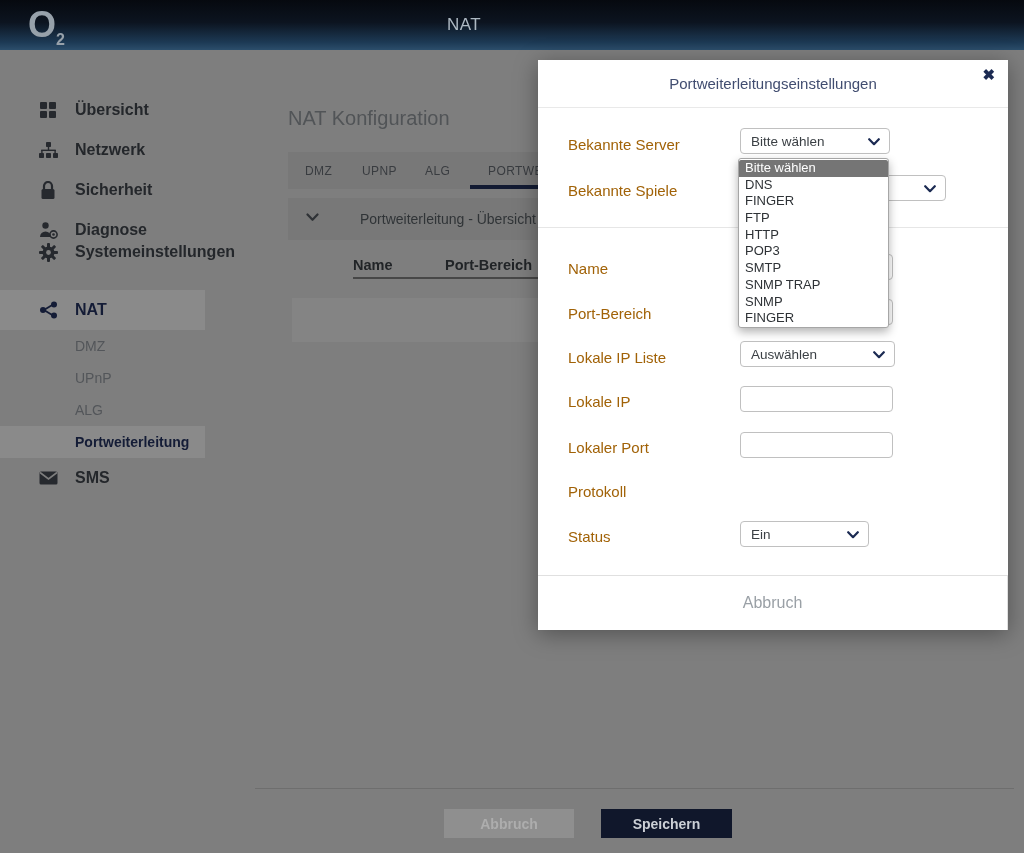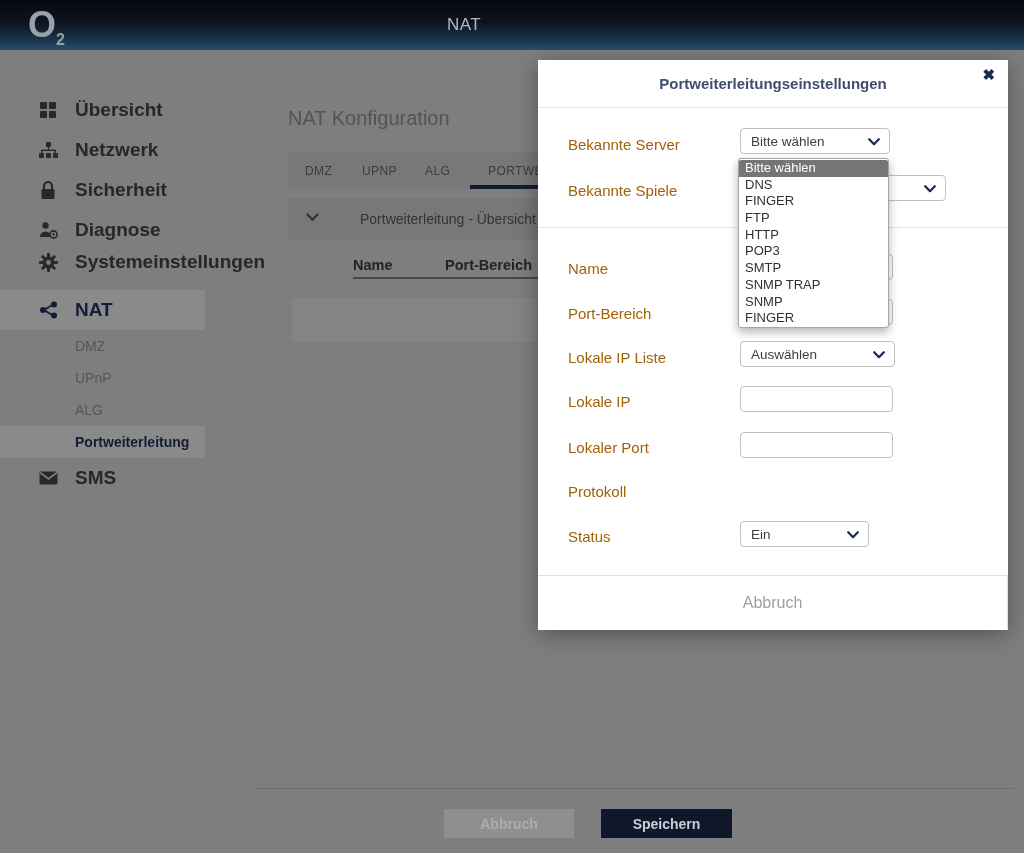--- a/index.html
+++ b/index.html
@@ -15,21 +15,21 @@
     position:absolute; left:0; top:0; width:1024px; height:50px;
     background:linear-gradient(180deg,#06090f 0%,#0c1420 45%,#1d3a55 85%,#2c4e6b 100%);
   }
   .logo { position:absolute; left:28px; top:2px; color:#97a1aa; font-weight:700; font-size:36px; line-height:46px; }
   .logo sub { font-size:16px; font-weight:700; }
   .header-title { position:absolute; left:447px; top:15px; color:#aeb9c3; font-size:17px; letter-spacing:.5px; }
 
   
   .side-row { position:absolute; left:0; width:205px; height:40px; display:flex; align-items:center; }
   .side-row .icon { position:absolute; left:38px; width:20px; height:20px; display:flex; align-items:center; justify-content:center; }
-  .side-row .lbl { position:absolute; left:75px; font-size:19px; font-weight:700; color:#24272b; }
+  .side-row .lbl { position:absolute; left:75px; font-size:16px; font-weight:700; color:#24272b; }
   .side-row.sel { background:#8a8a8a; }
   .side-row.sel .lbl { color:#141c36; }
   .sub-row { position:absolute; left:0; width:205px; height:32px; display:flex; align-items:center; }
   .sub-row .lbl { position:absolute; left:75px; font-size:14px; font-weight:400; color:#53565a; }
   .sub-row.sel { background:#8a8a8a; }
   .sub-row.sel .lbl { color:#141c36; font-weight:700; }
 
   
   .page-title { position:absolute; left:288px; top:107px; font-size:20px; color:#515457; }
   .tabbar { position:absolute; left:288px; top:152px; width:720px; height:37px; background:#787878; }
@@ -43,21 +43,21 @@
   .empty-row { position:absolute; left:292px; top:298px; width:716px; height:44px; background:#848484; }
   .bottom-rule { position:absolute; left:255px; top:788px; width:759px; height:1px; background:#6e6e6e; }
   .btn-cancel-page { position:absolute; left:444px; top:809px; width:130px; height:29px; background:#8f8f8f;
     color:#adadad; font-weight:700; font-size:14px; border:none; }
   .btn-save-page { position:absolute; left:601px; top:809px; width:131px; height:29px; background:#10172b;
     color:#ccd0d6; font-weight:700; font-size:14px; border:none; }
 
   
   .modal { position:absolute; left:538px; top:60px; width:470px; height:570px; background:#ffffff;
     box-shadow:0 4px 22px rgba(0,0,0,.35); }
-  .modal-title { position:absolute; left:0; right:0; top:15px; text-align:center; font-size:15px; font-weight:700; color:#414d70; }
+  .modal-title { position:absolute; left:0; right:0; top:15px; text-align:center; font-size:15px; font-weight:400; color:#414d70; }
   .modal-close { position:absolute; right:13px; top:6px; font-size:15px; font-weight:700; color:#1b2a52; cursor:pointer; }
   .modal-hdr-rule { position:absolute; left:0; right:0; top:47px; height:1px; background:#e9e9e9; }
   .m-label { position:absolute; left:30px; font-size:15px; color:#a16207; }
   .m-select, .m-input {
     position:absolute; left:202px; height:26px; background:#fff;
     border:1px solid #c0c0c0; border-radius:4px;
   }
   .m-select .val { position:absolute; left:10px; top:5px; font-size:13.5px; color:#3b4045; }
   .m-select .chev { position:absolute; right:9px; top:9px; }
   .section-rule { position:absolute; left:0; right:0; top:167px; height:1px; background:#e6e6e6; }
@@ -130,21 +130,21 @@
           <g fill="#26292e">
             <circle cx="6.5" cy="4.5" r="3.2"></circle>
             <path d="M1 16 a5.5 5.5 0 0 1 11 0 z"></path>
             <circle cx="14.5" cy="13.5" r="3.6" fill="none" stroke="#26292e" stroke-width="1.6"></circle>
             <circle cx="14.5" cy="13.5" r="1.3"></circle>
           </g>
         </svg>
     </span>
     <span class="lbl">Diagnose</span>
   </div>
-  <div class="side-row" style="top:242px">
+  <div class="side-row" style="top:232px">
     <span class="icon">
       <svg width="19" height="19" viewBox="0 0 19 19">
           <g fill="#26292e">
             <g>
               <rect x="8" y="0" width="3" height="19" rx="1"></rect>
               <rect x="0" y="8" width="19" height="3" rx="1"></rect>
               <rect x="8" y="0" width="3" height="19" rx="1" transform="rotate(45 9.5 9.5)"></rect>
               <rect x="8" y="0" width="3" height="19" rx="1" transform="rotate(-45 9.5 9.5)"></rect>
             </g>
             <circle cx="9.5" cy="9.5" r="6"></circle>

